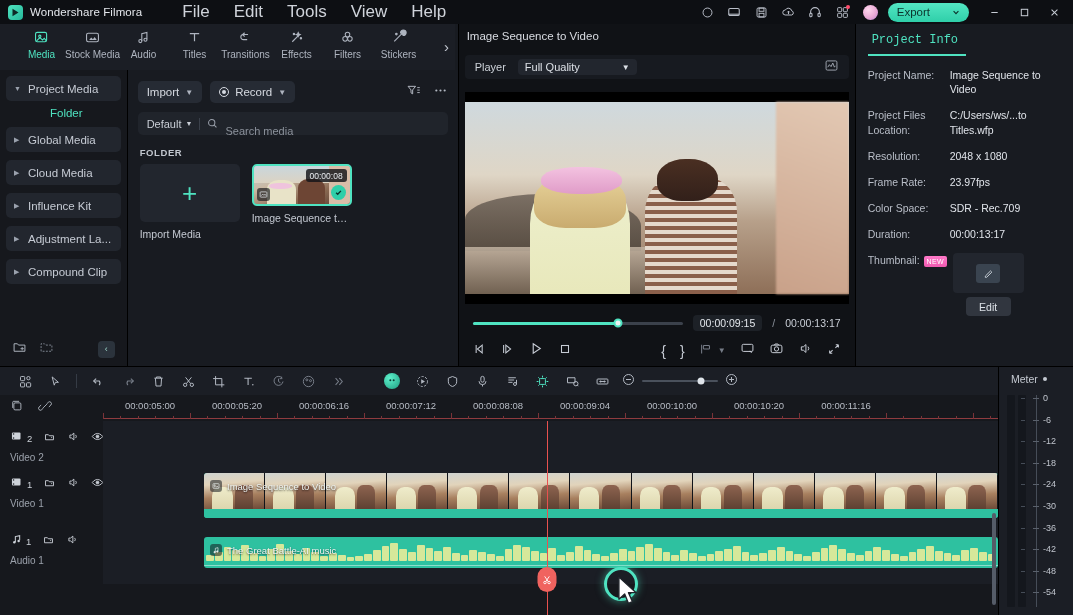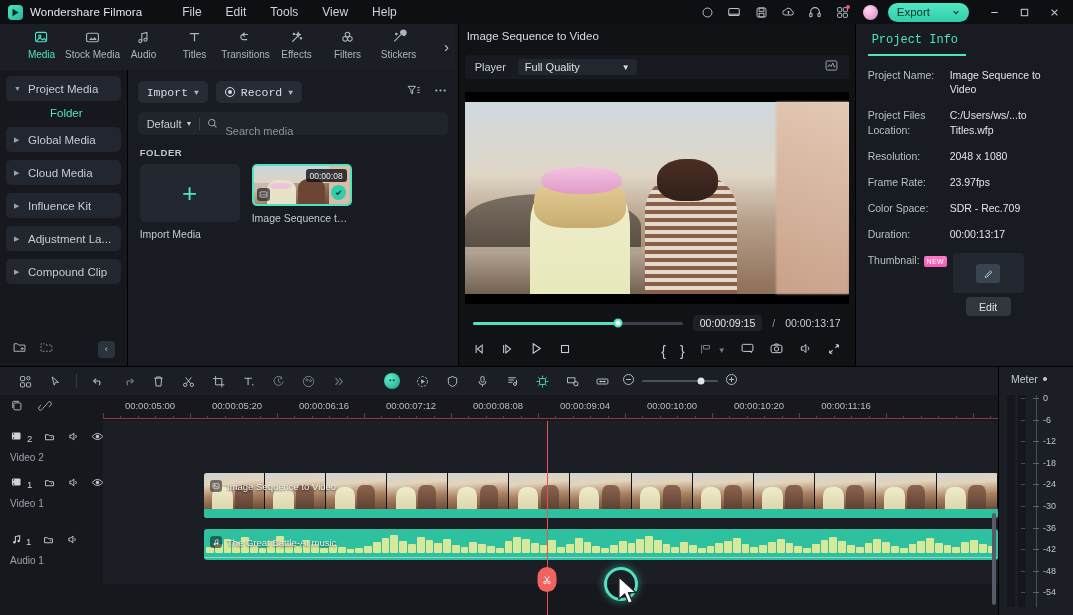--- a/index.html
+++ b/index.html
@@ -19,21 +19,21 @@
     flex: 0 0 24px; padding: 0 0 0 8px; position: relative; z-index: 40;
   }
   .logo {
     width: 15px; height: 15px; border-radius: 4px;
     background: linear-gradient(135deg,#4fe3c1,#26b99a);
     display: flex; align-items: center; justify-content: center;
     color: #0d2a26; font-size: 9px; margin-right: 7px;
   }
   .brand { font-size: 11.5px; color: #e4e7ec; margin-right: 28px; letter-spacing: .1px; }
   .menu { display: flex; gap: 0px; }
-  .menu-item { font-size: 12px; color: #cfd3da; padding: 3px 12px; border-radius: 3px; cursor: default; }
+  .menu-item { font-size: 17px; color: #cfd3da; padding: 3px 12px; border-radius: 3px; cursor: default; }
   .tb-right { margin-left: auto; display: flex; align-items: center; gap: 2px; padding-right: 4px; }
   .tb-ic {
     width: 25px; height: 22px; display: flex; align-items: center; justify-content: center;
     color: #b9bec8; position: relative;
   }
   .tb-ic svg { display: block; }
   .badge-dot {
     position: absolute; top: 4px; right: 5px; width: 4px; height: 4px;
     border-radius: 50%; background: #ff4d6d;
   }
@@ -93,21 +93,21 @@
   }
 
   
   .media-panel { width: 332px; background: #181b21; display: flex; flex-direction: column; border-right: 1px solid #000; }
   .media-top { height: 46px; }
   .media-actions {
     height: 32px; display: flex; align-items: center; padding: 0 10px; gap: 8px; margin-top: 6px;
   }
   .pill {
     height: 22px; border-radius: 5px; background: #262b34; color: #d6dae1;
-    font-size: 11.5px; display: flex; align-items: center; gap: 6px; padding: 0 9px; cursor: pointer; font-family: Liberation Mono, monospace;
+    font-size: 11.5px; display: flex; align-items: center; gap: 6px; padding: 0 9px; cursor: pointer;
   }
   .pill .cv { font-size: 8px; color: #aeb4bf; }
   .rec-dot {
     width: 10px; height: 10px; border-radius: 50%; border: 1.5px solid #d6dae1;
     display: flex; align-items: center; justify-content: center;
   }
   .rec-dot i { width: 4px; height: 4px; border-radius: 50%; background: #d6dae1; display: block; }
   .ma-right { margin-left: auto; display: flex; align-items: center; gap: 12px; color: #b4b9c3; }
   .search-row { padding: 4px 10px 0 10px; }
   .search-box {
@@ -1109,21 +1109,21 @@
                 <svg width="13" height="13" viewBox="0 0 18 18" fill="none" stroke="currentColor" stroke-width="1.25">
                     <path d="M4 7h2.4L9.5 4.3v9.4L6.4 11H4z"></path>
                     <path d="M12 6.8a3.4 3.4 0 0 1 0 4.4"></path>
                   </svg>
               </span>
             </div>
             <div class="th-name">Audio 1</div>
           </div>
           <div class="lane">
             <div class="lane-bg"></div>
-            <div class="clip-audio" style="left:101px; right:0; top:5px; height:31px">
+            <div class="clip-audio" style="left:101px; right:0; top:13px; height:31px">
               <div class="wave" id="wave">
                   <div class="wbar" style="height: 6px;"></div>
                   <div class="wbar" style="height: 9px;"></div>
                   <div class="wbar" style="height: 14px;"></div>
                   <div class="wbar" style="height: 11px;"></div>
                   <div class="wbar" style="height: 16px;"></div>
                   <div class="wbar" style="height: 8px;"></div>
                   <div class="wbar" style="height: 5px;"></div>
                   <div class="wbar" style="height: 12px;"></div>
                   <div class="wbar" style="height: 17px;"></div>

